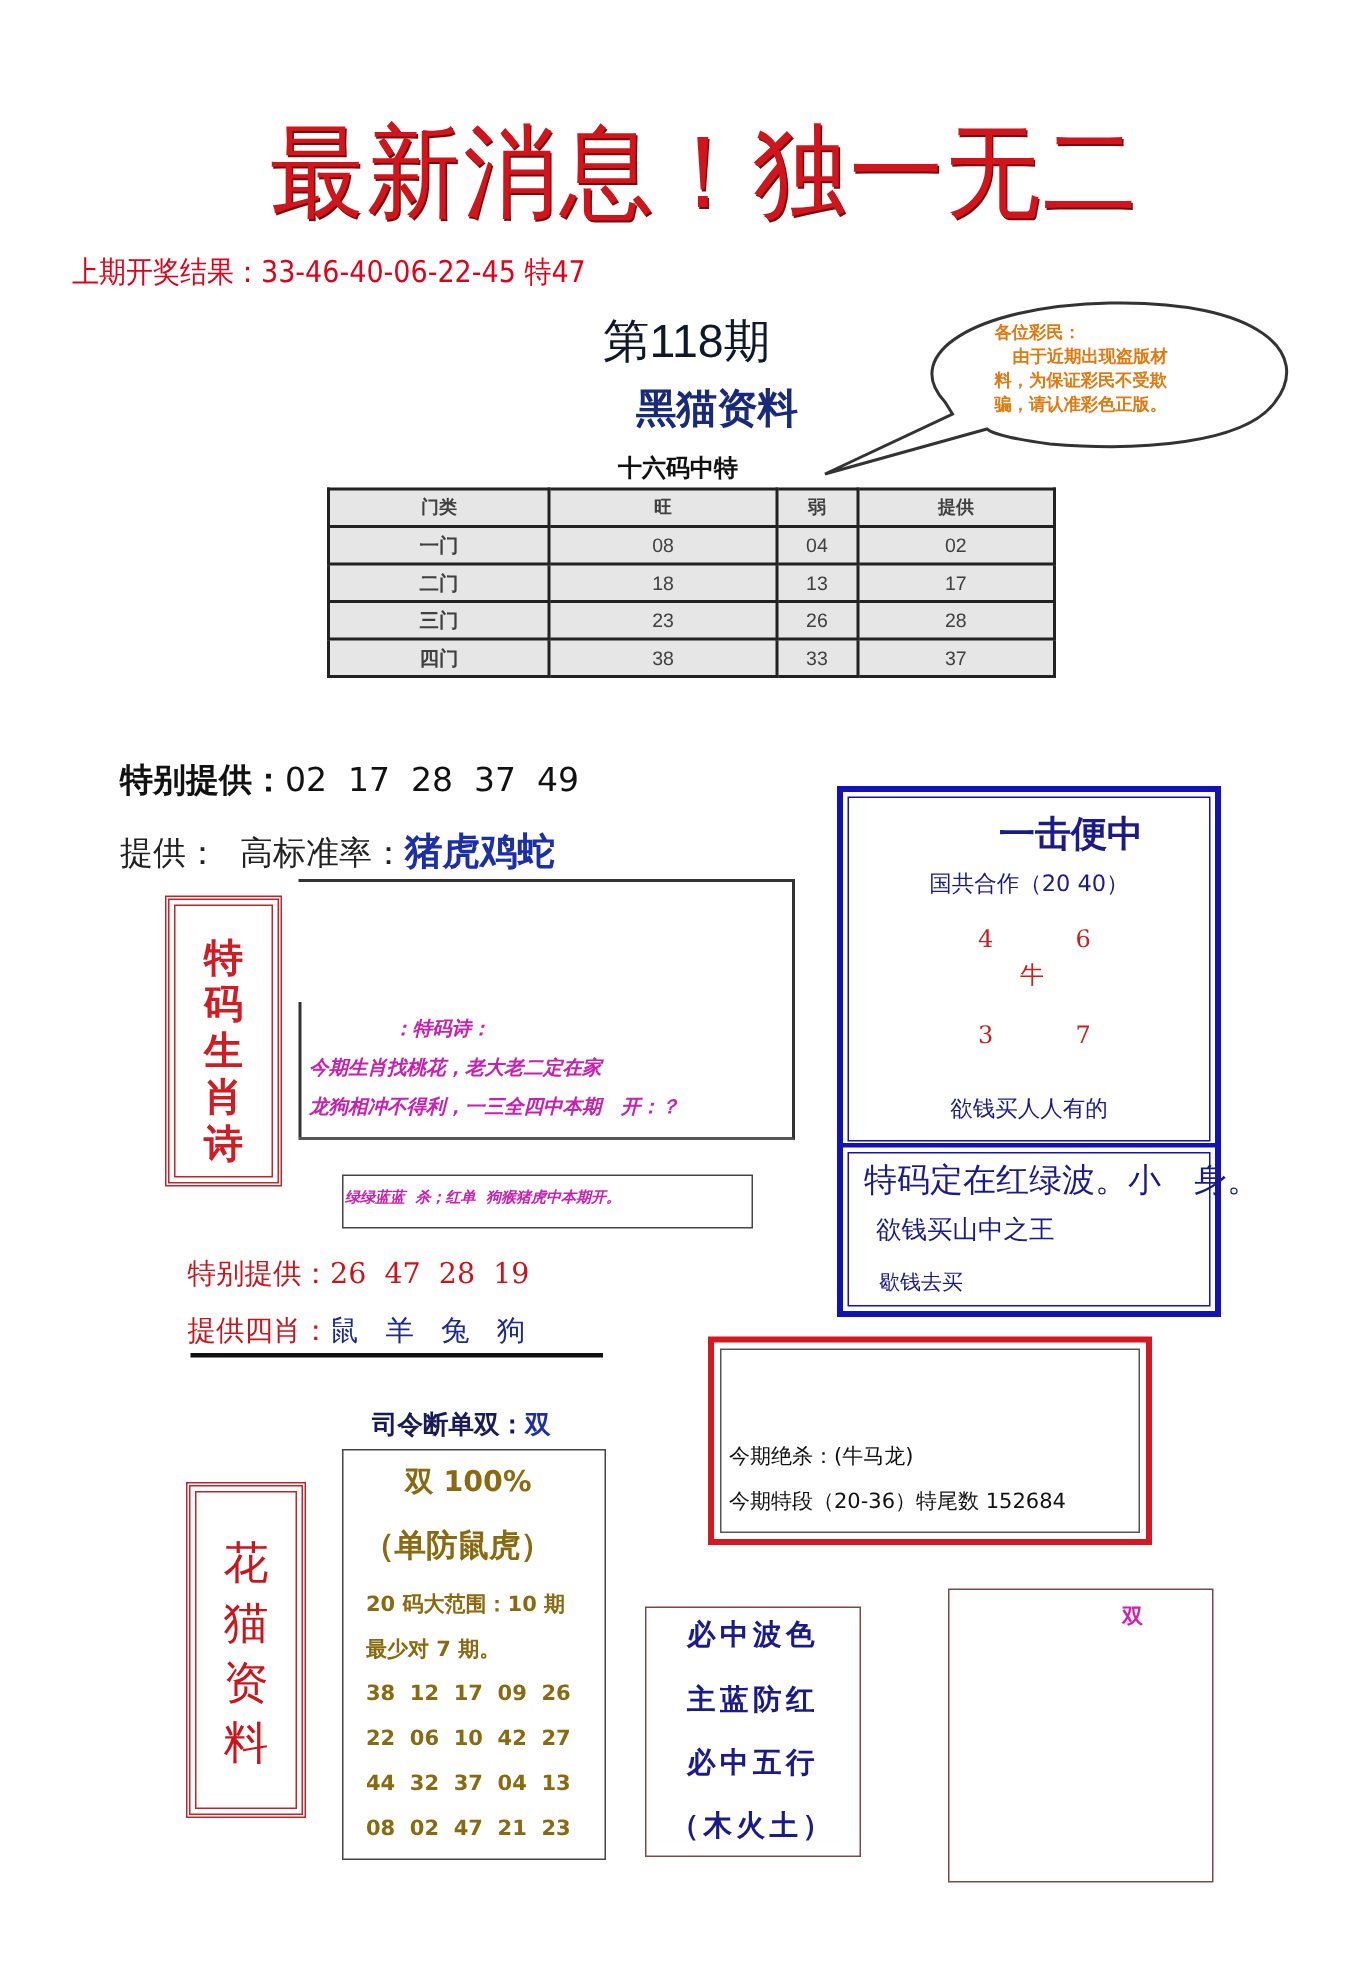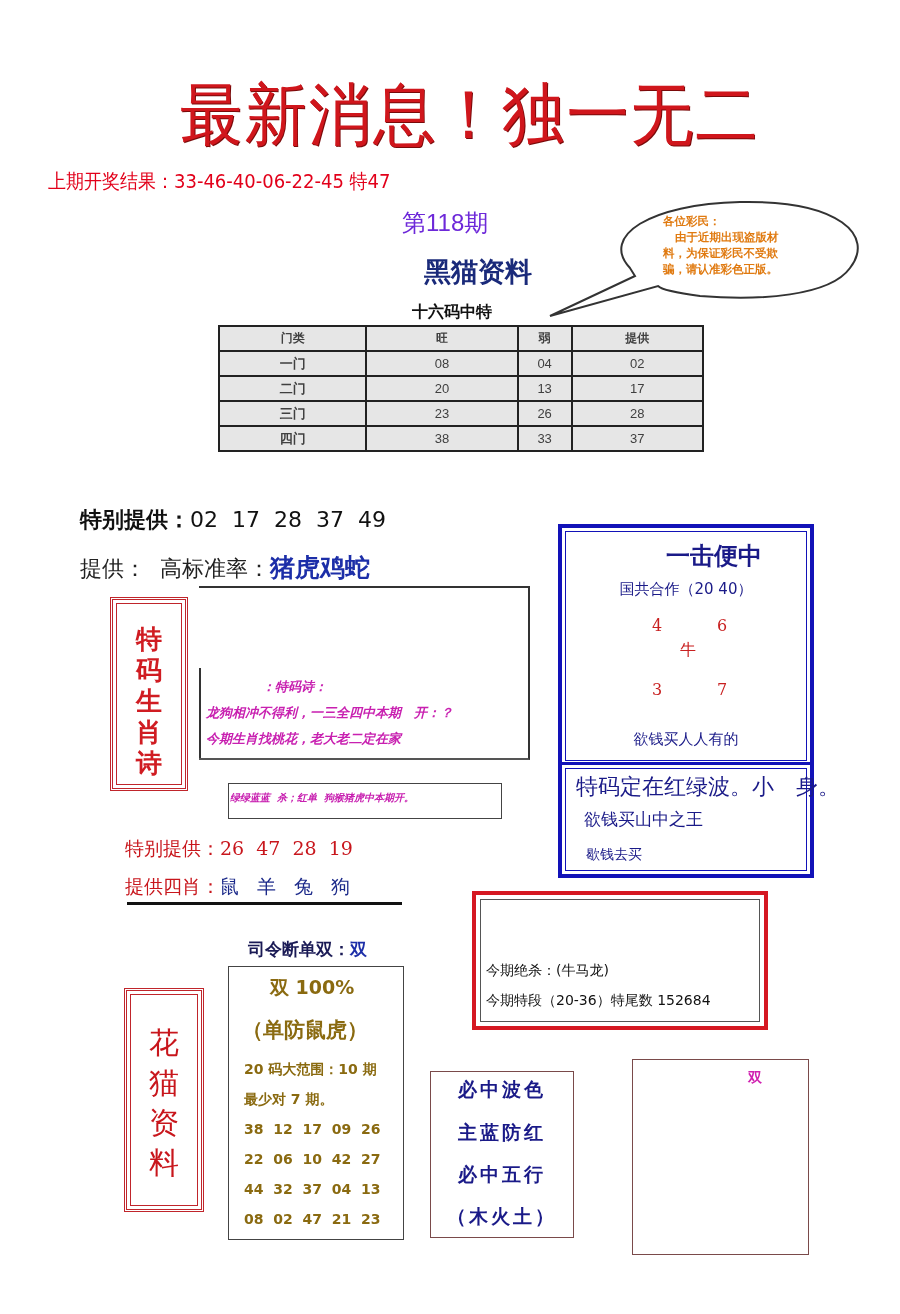--- a/index.html
+++ b/index.html
@@ -2,21 +2,21 @@
 <html><head>
 <meta charset="utf-8">
 <style>
   html, body { margin:0; padding:0; }
   body { width:900px; height:1314px; background:#ffffff; position:relative; overflow:hidden;
          font-family:"DejaVu Sans", sans-serif; }
   .abs { position:absolute; }
   .title { left:180px; top:70px; font-family:"DejaVu Serif", serif; color:#d0161c; font-size:68px; letter-spacing:2px;
            text-shadow:1px 1px 0 #7a0a0a; white-space:nowrap; transform:scaleX(0.92); transform-origin:left; }
   .prev { left:48px; top:168px; color:#e2001a; font-size:20px; white-space:nowrap; transform:scaleX(0.9); transform-origin:left; }
-  .issue { left:402px; top:207px; color:#6d28d9; font-size:24px; font-family:"Liberation Sans", sans-serif; }
+  .issue { left:402px; top:207px; color:#0f172a; font-size:31px; font-family:"Liberation Sans", sans-serif; }
   .blackcat { left:424px; top:254px; color:#1a2a7a; font-size:27px; font-weight:bold; font-family:"DejaVu Serif", serif; }
   .sixteen { left:412px; top:302px; color:#111; font-size:16px; font-weight:bold; }
   .bubble-svg { left:540px; top:196px; }
   .bubble-text { left:663px; top:213px; width:150px; color:#e07a10; font-size:11.5px; font-weight:bold; line-height:16px; }
   .bubble-text .indent { padding-left:12px; }
   table.gate { position:absolute; left:218px; top:325px; border-collapse:collapse; width:486px; }
   table.gate td { border:2px solid #222; background:#e6e6e6; text-align:center; height:23px; font-size:13px;
                   font-family:"Liberation Sans", sans-serif; color:#404040; padding:0; }
   table.gate td.hd { font-weight:bold; font-size:12px; }
   table.gate tr td:first-child { font-weight:bold; }
@@ -95,21 +95,21 @@
     <td class="hd">提供</td>
   </tr>
   <tr>
     <td>一门</td>
     <td>08</td>
     <td>04</td>
     <td>02</td>
   </tr>
   <tr>
     <td>二门</td>
-    <td>20</td>
+    <td>18</td>
     <td>13</td>
     <td>17</td>
   </tr>
   <tr>
     <td>三门</td>
     <td>23</td>
     <td>26</td>
     <td>28</td>
   </tr>
   <tr>
@@ -135,22 +135,22 @@
     <div>生</div>
     <div>肖</div>
     <div>诗</div>
   </div>
 </div>
 <div class="abs poem-frame">
     <div class="lb"></div>
   </div>
 <div class="abs poem">
   <div style="padding-left:56px">：特码诗：</div>
+  <div>今期生肖找桃花，老大老二定在家</div>
   <div style="white-space:pre">龙狗相冲不得利，一三全四中本期　开：？</div>
-  <div>今期生肖找桃花，老大老二定在家</div>
 </div>
 <div class="abs kill-box"></div>
 <div class="abs kill-text" style="white-space:pre">绿绿蓝蓝  杀；红单  狗猴猪虎中本期开。</div>
 
 <div class="abs special2">
   <span>特别提供：</span><span style="white-space:pre">26  47  28  19</span>
 </div>
 <div class="abs four">
   <span>提供四肖：</span><span class="z">鼠 羊 兔 狗</span>
 </div>

